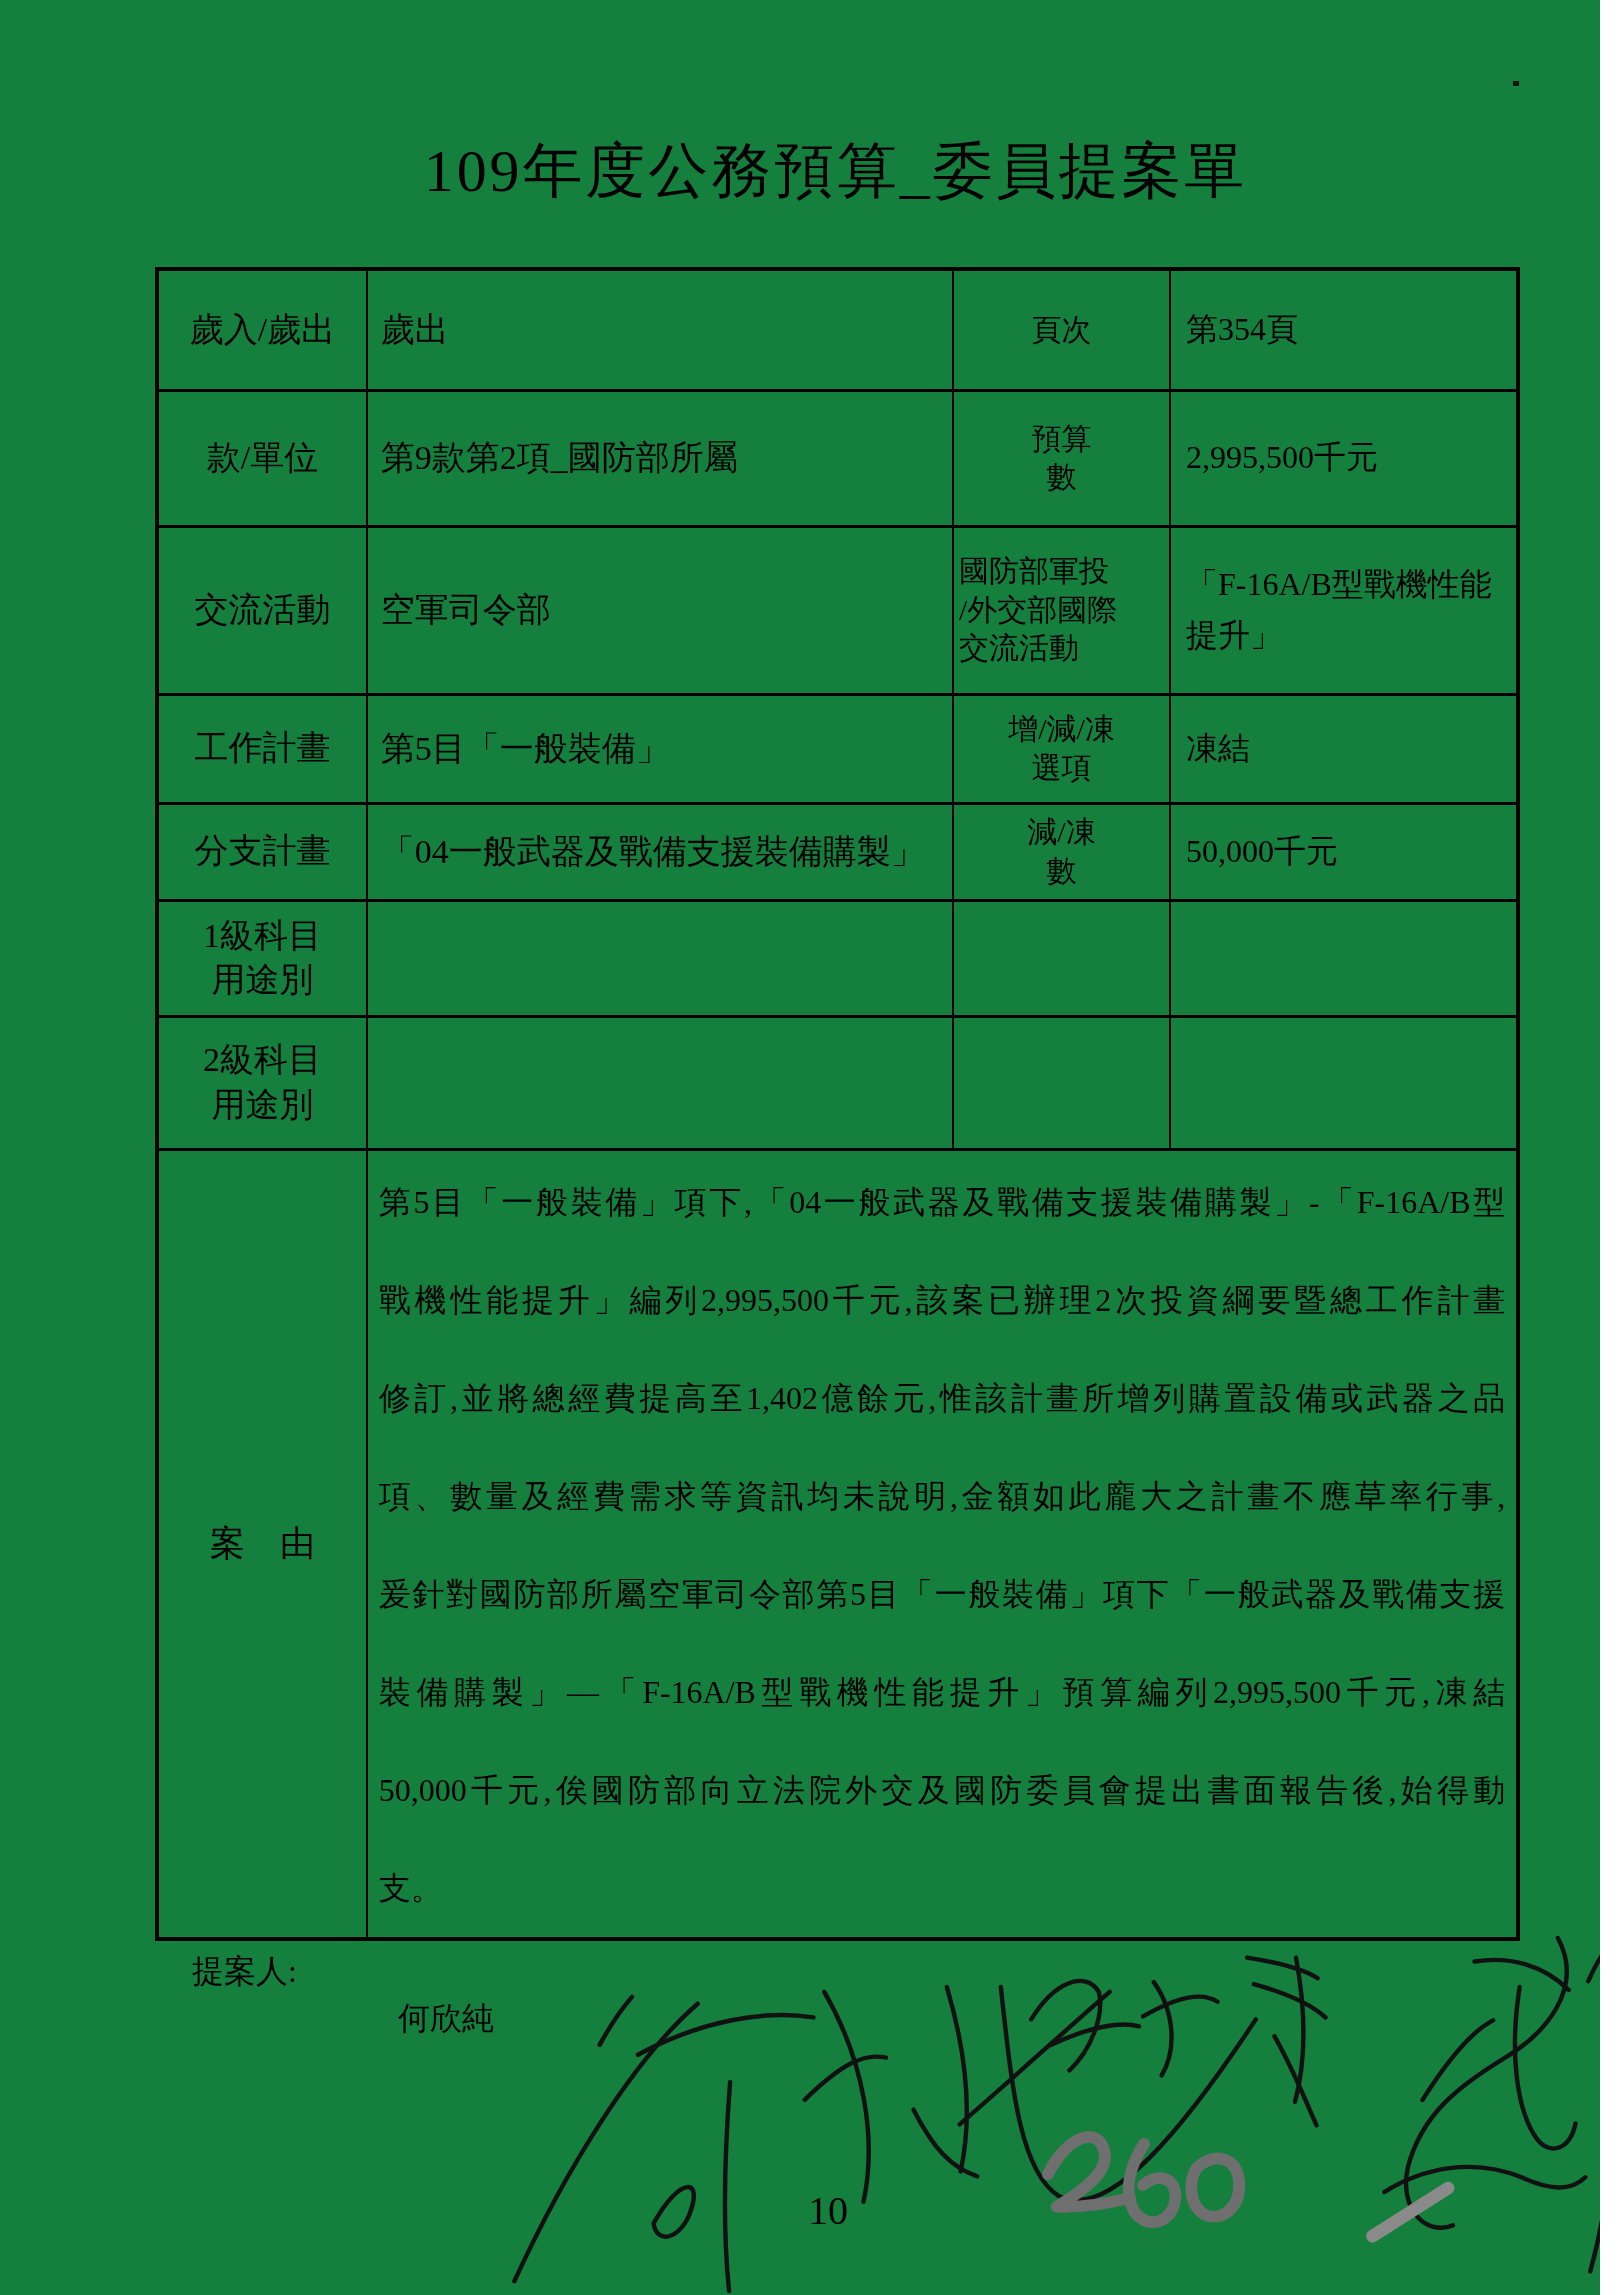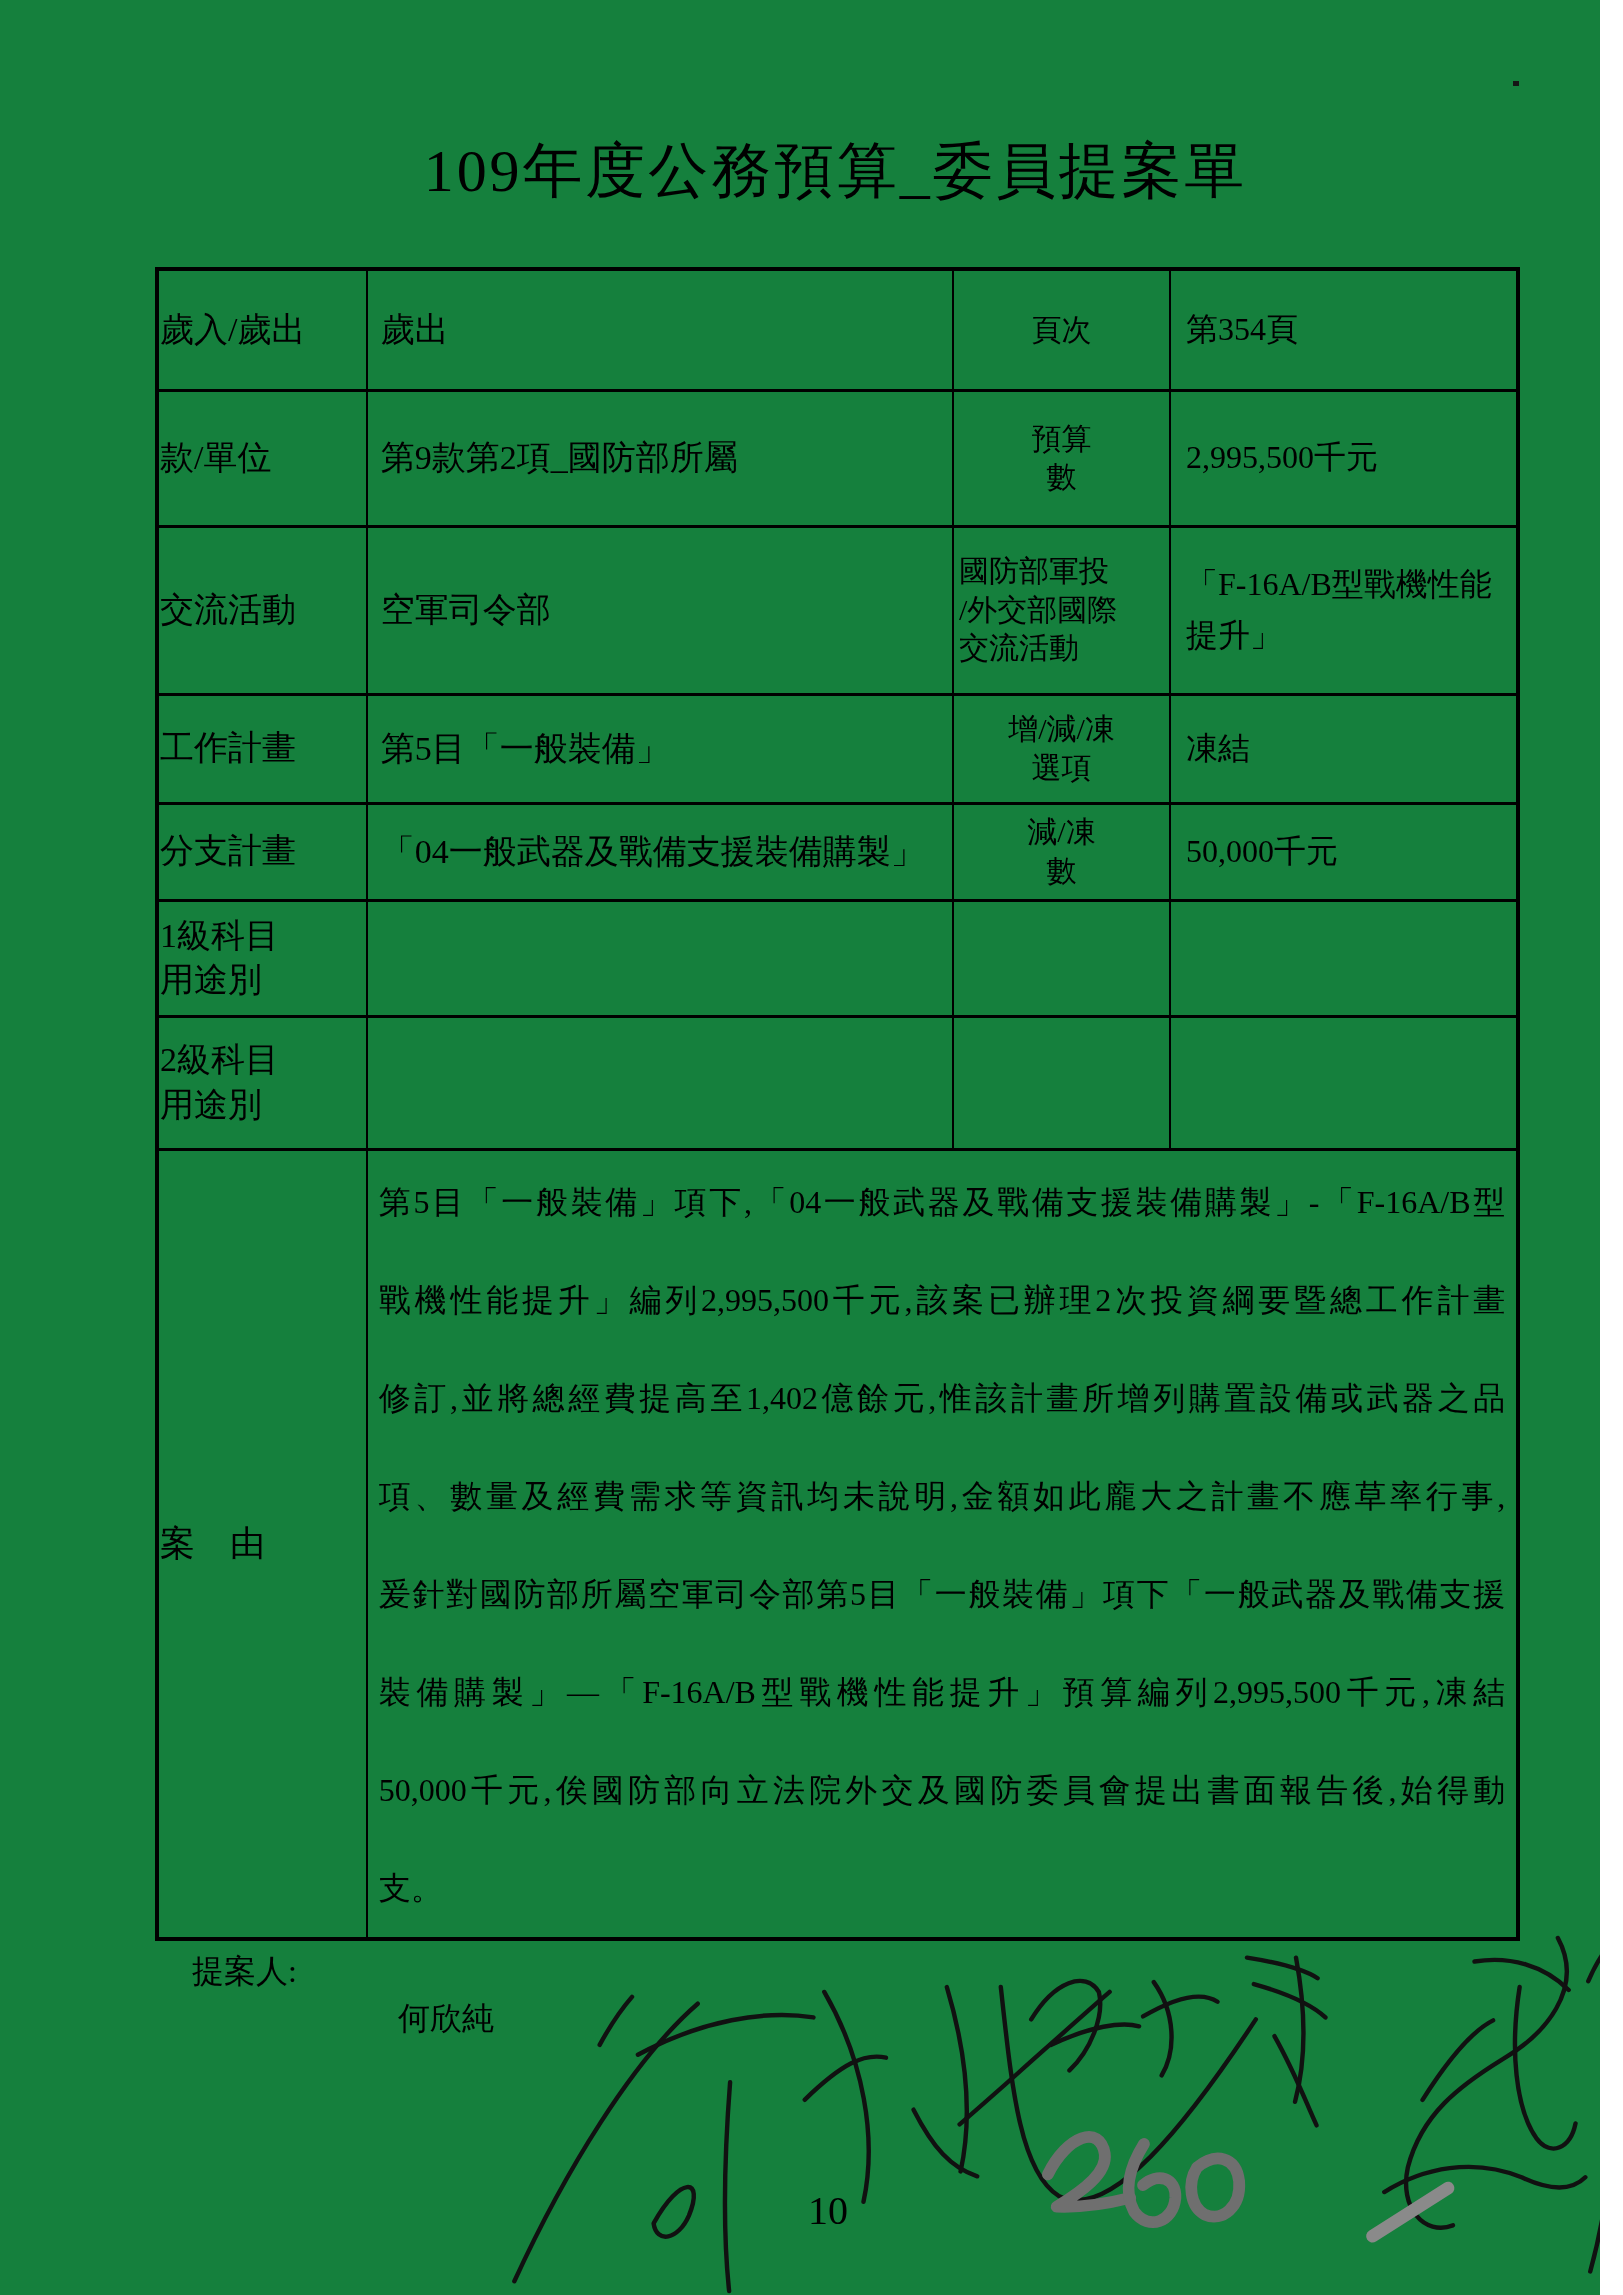--- a/index.html
+++ b/index.html
@@ -48,20 +48,21 @@
   tr.r0 { height: 121px; }
   tr.r1 { height: 136px; }
   tr.r2 { height: 168px; }
   tr.r3 { height: 109px; }
   tr.r4 { height: 97px; }
   tr.r5 { height: 116px; }
   tr.r6 { height: 133px; }
   tr.case-row { height: 783px; }
 
   td.lab {
+    text-align: center;
     font-size: 34px;
     white-space: pre-line;
     line-height: 1.3;
   }
   td.val {
     text-align: left;
     padding-left: 12.8px;
     font-size: 34px;
     white-space: pre-line;
   }

